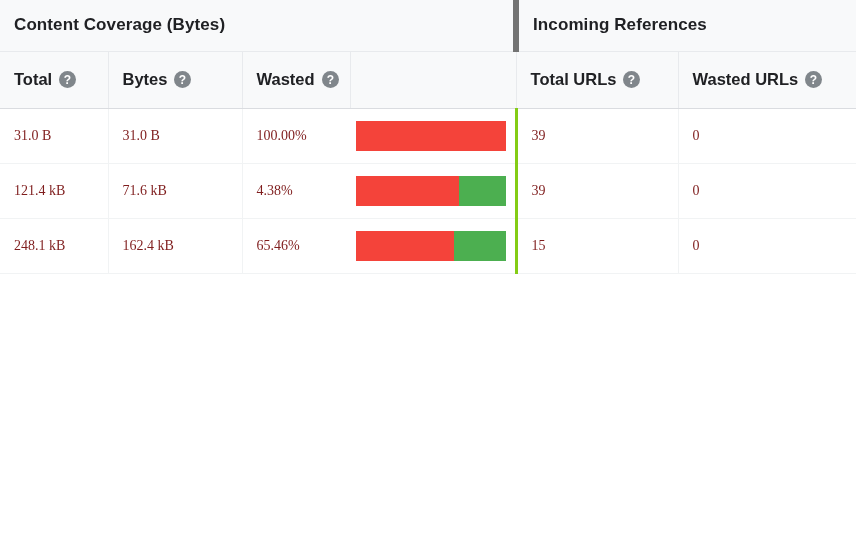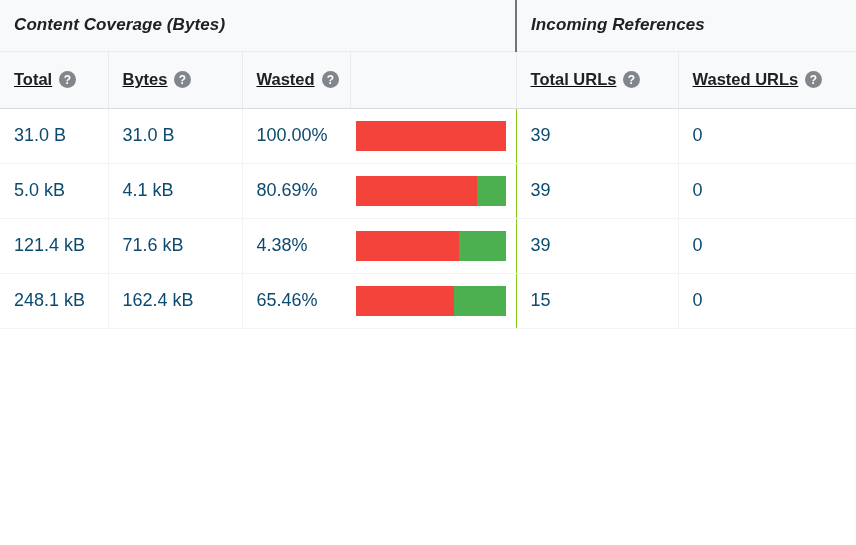--- a/index.html
+++ b/index.html
@@ -15,35 +15,35 @@
     position: relative;
     background: #ffffff;
     overflow: hidden;
   }
   table.coverage {
     width: 856px;
     border-collapse: collapse;
     table-layout: fixed;
   }
   
-  tr.group-header-row { height: 51px; font-style: italic; }
+  tr.group-header-row { height: 51px; }
   th.group-header {
     background: #f8f9fa;
     text-align: left;
     vertical-align: middle;
     font-size: 17px;
     font-weight: bold;
     color: #202124;
     padding: 0 0 0 14px;
     border-bottom: 1px solid #e8eaed;
     letter-spacing: 0.1px;
   }
-  th.group-header.sep-left { border-left: 2px solid #737373; margin-left: 48px; }
-  
-  tr.column-header-row { height: 57px; text-decoration: underline; }
+  th.group-header.sep-left { border-left: 6px solid #737373; margin-left: 48px; }
+  
+  tr.column-header-row { height: 57px; }
   th.col-header {
     background: #f8f9fa;
     text-align: left;
     vertical-align: middle;
     font-size: 16.5px;
     font-weight: bold;
     color: #202124;
     padding: 0 0 0 14px;
     border-bottom: 1px solid #dadce0;
     border-left: 1px solid #e8eaed;
@@ -58,32 +58,33 @@
     flex: 0 0 17px;
     border-radius: 50%;
     background: #80868b;
     position: relative;
     cursor: pointer;
   }
   .help-icon svg { display: block; width: 17px; height: 17px; }
   
   tr.data-row { height: 55px; }
   td.cell {
-    font-size: 18px;
-    color: #0c4a6e;
+    font-size: 14px;
+    color: #7f1d1d;
     vertical-align: middle;
     padding: 0 0 0 14px;
     border-bottom: 1px solid #f1f3f4;
     border-left: 1px solid #f1f3f4;
     background: #ffffff;
     white-space: nowrap;
     overflow: hidden;
+    font-family: Liberation Serif, serif;
   }
   td.cell.first { border-left: none; }
-  td.cell.section-start { border-left: 1px solid #84cc16; }
+  td.cell.section-start { border-left: 3px solid #84cc16; }
   
   td.bar-cell {
     padding: 0;
     border-bottom: 1px solid #f1f3f4;
     background: #ffffff;
     vertical-align: middle;
   }
   .bar-track {
     width: 150px;
     height: 30px;
@@ -170,33 +171,20 @@
   </thead>
   <tbody id="table-body">
         <tr class="data-row">
           <td class="cell first">31.0 B</td>
           <td class="cell">31.0 B</td>
           <td class="cell">100.00%</td>
           <td class="bar-cell">
             <div class="bar-track">
               <div class="bar-wasted" style="width: 100%; background: rgb(244, 67, 58);"></div>
               <div class="bar-used" style="width: 0%; background: rgb(76, 175, 80);"></div>
-            </div>
-          </td>
-          <td class="cell section-start">39</td>
-          <td class="cell">0</td>
-        </tr>
-        <tr class="data-row">
-          <td class="cell first">5.0 kB</td>
-          <td class="cell">4.1 kB</td>
-          <td class="cell">80.69%</td>
-          <td class="bar-cell">
-            <div class="bar-track">
-              <div class="bar-wasted" style="width: 80.69%; background: rgb(244, 67, 58);"></div>
-              <div class="bar-used" style="width: 19.31%; background: rgb(76, 175, 80);"></div>
             </div>
           </td>
           <td class="cell section-start">39</td>
           <td class="cell">0</td>
         </tr>
         <tr class="data-row">
           <td class="cell first">121.4 kB</td>
           <td class="cell">71.6 kB</td>
           <td class="cell">4.38%</td>
           <td class="bar-cell">

